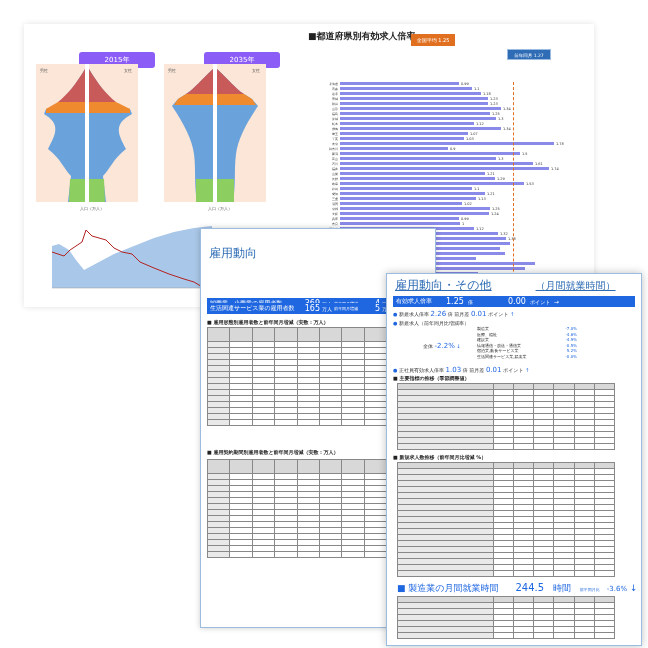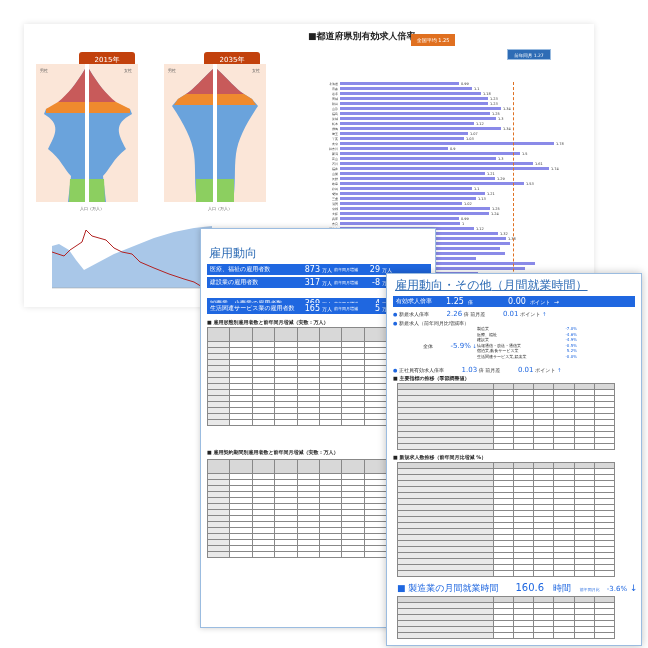--- a/index.html
+++ b/index.html
@@ -2,21 +2,21 @@
 <html><head>
 <meta charset="utf-8">
 <style>
   * { box-sizing: border-box; margin: 0; padding: 0; }
   body { width: 648px; height: 648px; background: #ffffff; position: relative; overflow: hidden; font-family: "DejaVu Sans", sans-serif; color: #222; }
   .sheet { position: absolute; background: #fff; }
   .sheet1 { left: 24px; top: 24px; width: 570px; height: 283px; box-shadow: 0 0 6px rgba(0,0,0,0.12); }
   .h-title { position: absolute; font-size: 9px; font-weight: bold; color: #222; white-space: nowrap; }
   .pyr { position: absolute; top: 40px; width: 102px; height: 138px; background: #fbe6d8; }
   .pyr .axis { position: absolute; left: 49px; top: 0; width: 4px; height: 138px; background: #fff; }
-  .pyr-label { position: absolute; width: 56px; height: 16px; background: #c2410c; border-radius: 3px; color: #fff; font-size: 7px; text-align: center; line-height: 16px; }
+  .pyr-label { position: absolute; width: 76px; height: 16px; background: #8b5cf6; border-radius: 3px; color: #fff; font-size: 7px; text-align: center; line-height: 16px; }
   .axis-tick { position: absolute; font-size: 4px; color: #555; white-space: nowrap; }
   .bar-chart { position: absolute; left: 316px; top: 40px; width: 240px; }
   .bar-row { position: absolute; left: 0; height: 3px; display: flex; align-items: center; }
   .bar-lbl { position: absolute; left: -18px; width: 16px; font-size: 3px; text-align: right; color: #333; }
   .bar { height: 3px; background: #8a8ae8; }
   .bar-val { font-size: 3.5px; margin-left: 2px; color: #333; }
   .avg-line { position: absolute; left: 173px; top: 18px; height: 240px; border-left: 1px dashed #e07020; }
   .callout-orange { position: absolute; left: 411px; top: 34px; width: 44px; height: 12px; background: #e07020; color: #fff; font-size: 5px; text-align: center; line-height: 12px; }
   .callout-blue { position: absolute; left: 507px; top: 49px; width: 44px; height: 11px; background: #2e6cb5; color: #fff; font-size: 4.5px; text-align: center; line-height: 11px; border: 1px solid #9bbce0; }
   .line-chart { position: absolute; left: 20px; top: 200px; width: 180px; height: 72px; }
@@ -30,21 +30,21 @@
   .blue-row .c5 { width: 16px; text-align: right; font-size: 8px; }
   .blue-row .c6 { width: 14px; text-align: center; font-size: 5px; }
   .mini-table { position: absolute; border-collapse: collapse; font-size: 3px; }
   .mini-table td { border: 0.5px solid #888; height: 6px; padding: 0 1px; text-align: right; color: #333; }
   .mini-table td.lab { text-align: left; background: #e9e9e9; }
   .mini-table td.lab.blue { color: #1f67e0; }
   .mini-table tr.hdr td { background: #d8d8d8; }
   .sheet3 { left: 386px; top: 273px; width: 256px; height: 373px; box-shadow: 0 0 8px rgba(0,0,0,0.25); border: 1px solid #9bbce0; }
   .dot-line { position: absolute; left: 6px; font-size: 5px; white-space: nowrap; color: #333; }
   .dot-line .dot { color: #1f67e0; }
-  .dot-line .num { color: #1f67e0; font-size: 7px; padding-left: 16px; }
+  .dot-line .num { color: #1f67e0; font-size: 7px; }
   .sub-h { position: absolute; left: 6px; font-size: 5px; font-weight: bold; white-space: nowrap; }
 </style>
 </head>
 <body>
 
 <div class="sheet sheet1">
   <div class="h-title" style="left:284px;top:6px;">■都道府県別有効求人倍率</div>
 
   <div class="pyr-label" style="left:55px;top:28px;">2015年</div>
   <div class="pyr-label" style="left:180px;top:28px;">2035年</div>
@@ -276,36 +276,20 @@
       <path d="M8,28 L14,30 L20,32 L26,26 L32,22 L38,18 L42,6 L48,12 L55,14 L62,16 L70,24 L78,28 L88,30 L96,38 L110,44 L125,50 L140,55 L150,58 L160,64 L168,62" stroke="#b22222" stroke-width="1" fill="none"></path>
       <line x1="8" y1="64" x2="170" y2="64" stroke="#999" stroke-width="0.5"></line>
     </svg>
   </div>
   <div class="callout-orange" style="left:387px;top:10px;">全国平均 1.25</div>
   <div class="callout-blue" style="left:483px;top:25px;">前年同月 1.27</div>
 </div>
 
 <div class="sheet sheet2">
   <div class="sec-title" style="left:8px;top:16px;">雇用動向</div>
-  <div class="blue-row" style="top:35px;">
-    <span class="c1">医療、福祉の雇用者数</span>
-      <span class="c2">873</span>
-      <span class="c3">万人</span>
-      <span class="c4">前年同月増減</span>
-      <span class="c5">29</span>
-      <span class="c6">万人</span>
-  </div>
-  <div class="blue-row" style="top:48px;">
-    <span class="c1">建設業の雇用者数</span>
-      <span class="c2">317</span>
-      <span class="c3">万人</span>
-      <span class="c4">前年同月増減</span>
-      <span class="c5">-8</span>
-      <span class="c6">万人</span>
-  </div>
   <div class="blue-row" style="top:61px;margin-top:8px;">
     <span class="c1">卸売業、小売業の雇用者数</span>
       <span class="c2">369</span>
       <span class="c3">万人</span>
       <span class="c4">前年同月増減</span>
       <span class="c5">4</span>
       <span class="c6">万人</span>
   </div>
   <div class="blue-row" style="top:74px;">
     <span class="c1">生活関連サービス業の雇用者数</span>
@@ -621,32 +605,32 @@
           <td></td>
           <td></td>
           <td></td>
           <td></td>
         </tr>
   </tbody>
     </table>
 </div>
 
 <div class="sheet sheet3">
-  <div class="sec-title" style="left:8px;top:3px;text-decoration:underline;"><span>雇用動向・その他</span><span style="font-size:12px;">（月間就業時間）</span></div>
+  <div class="sec-title" style="left:8px;top:3px;text-decoration:underline;"><span>雇用動向・その他</span><span style="font-size:10px;margin-left:44px;">（月間就業時間）</span></div>
   <div class="blue-row" style="top:22px;width:242px;">
     <span style="width:50px;">有効求人倍率</span>
     <span style="width:22px;font-size:8px;">1.25</span>
     <span style="width:40px;font-size:5px;">倍</span>
     <span style="width:22px;font-size:8px;">0.00</span>
     <span style="width:24px;font-size:5px;">ポイント</span>
     <span style="width:10px;">→</span>
   </div>
   <div class="dot-line" style="top:36px;"><span class="dot">● </span><span>新規求人倍率</span> <span class="num">2.26</span> <span>倍</span> <span>前月差</span> <span class="num">0.01</span> <span>ポイント</span> <span class="dot">↑</span></div>
   <div class="dot-line" style="top:46px;"><span class="dot">● </span><span>新規求人（前年同月比増減率）</span></div>
-  <div class="dot-line" style="left:36px;top:68px;"><span>全体</span> <span class="num">-5.9%</span> <span class="dot">↓</span></div>
+  <div class="dot-line" style="left:36px;top:68px;"><span>全体</span> <span class="num">-2.2%</span> <span class="dot">↓</span></div>
   <div style="position:absolute;left:90px;top:52px;width:100px;font-size:4px;line-height:5.5px;">
     <div style="display:flex;justify-content:space-between;">
         <span>製造業</span>
         <span style="color:#1f67e0">-7.0%</span>
       </div>
     <div style="display:flex;justify-content:space-between;">
         <span>医療、福祉</span>
         <span style="color:#1f67e0">-4.6%</span>
       </div>
     <div style="display:flex;justify-content:space-between;">
@@ -942,21 +926,21 @@
           <td></td>
           <td></td>
           <td></td>
           <td></td>
           <td></td>
         </tr>
   </tbody>
     </table>
   <div style="position:absolute;left:10px;top:308px;font-size:9px;color:#1f67e0;white-space:nowrap;">
     <span>■ 製造業の月間就業時間</span>
-    <span style="margin-left:14px;font-size:10px;">160.6</span>
+    <span style="margin-left:14px;font-size:10px;">244.5</span>
     <span style="margin-left:6px;">時間</span>
     <span style="margin-left:6px;font-size:4px;">前年同月比</span>
     <span style="margin-left:4px;font-size:7px;">-3.6%</span>
     <span>↓</span>
   </div>
   <table class="mini-table" style="left:10px;top:322px;width:218px;">
     <tbody>
         <tr class="hdr">
           <td class="lab" style="width:96px"></td>
           <td></td>

